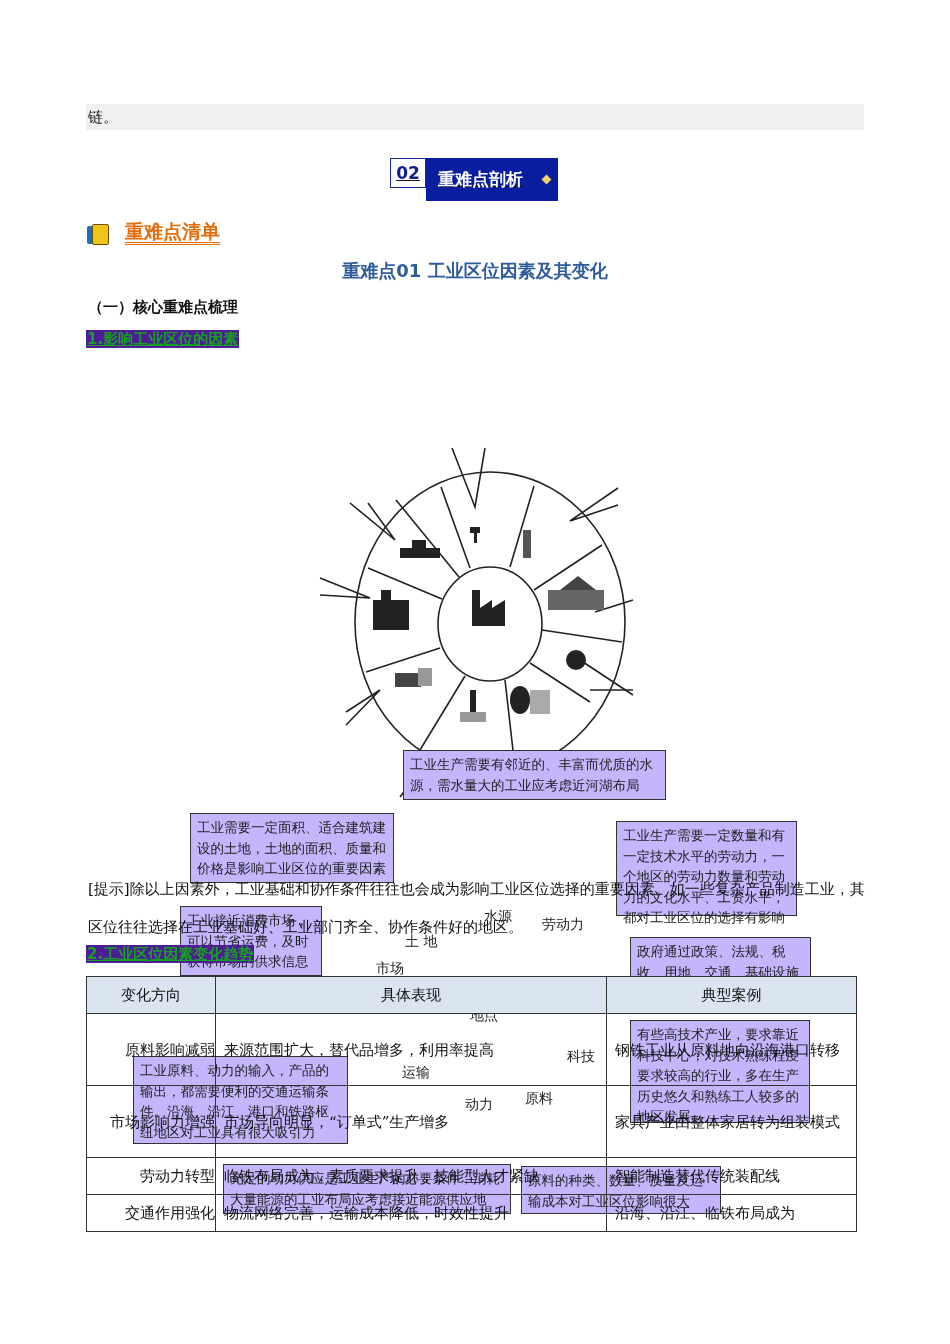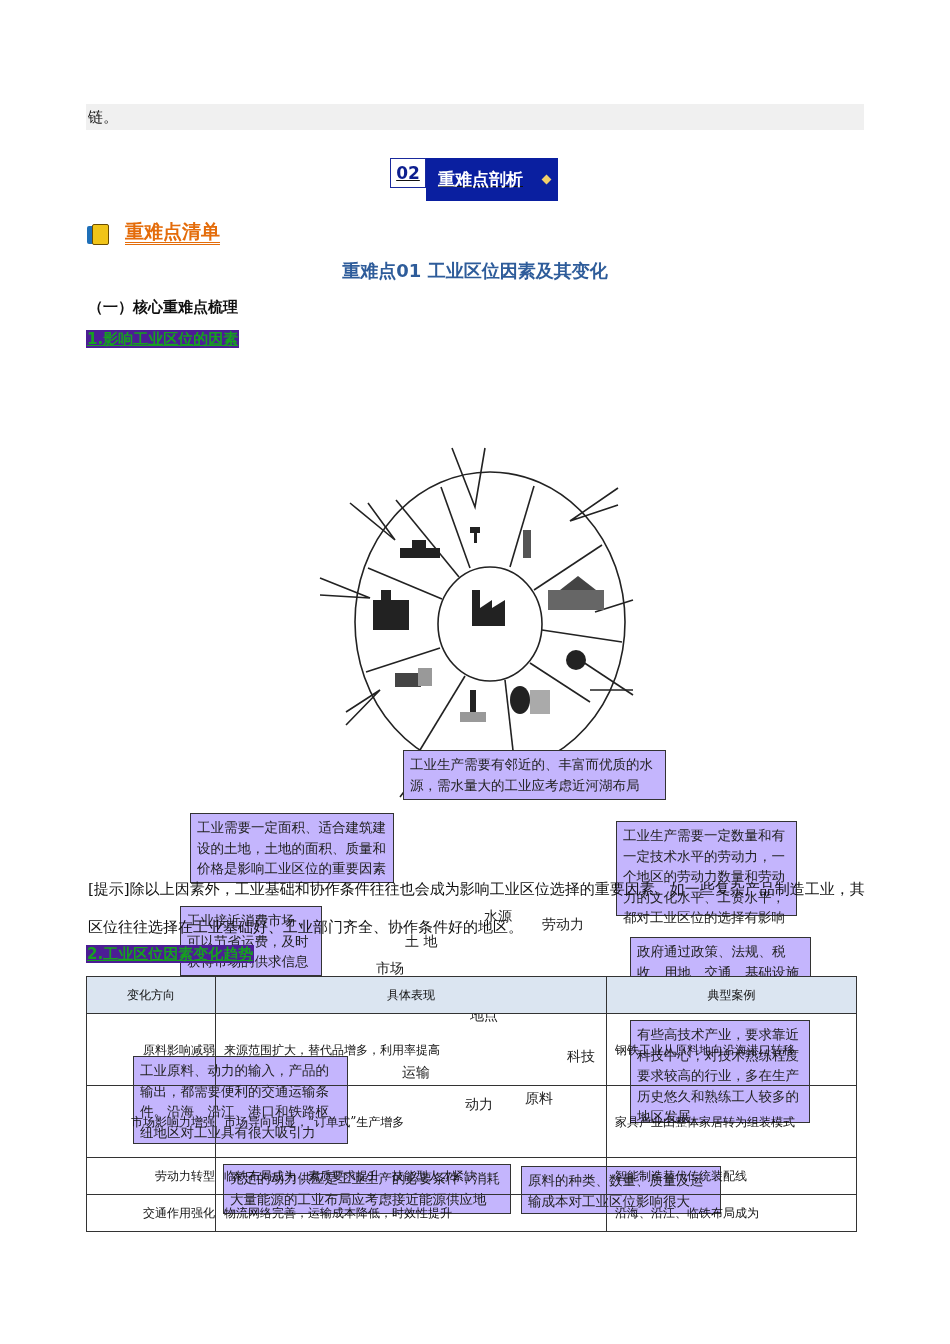--- a/index.html
+++ b/index.html
@@ -23,21 +23,21 @@
                    font: bold 18px "DejaVu Sans", sans-serif; }
   .sub-title { left: 88px; top: 298px; font: bold 15px "DejaVu Sans", sans-serif; }
   .hl { background: #4c1d95; color: #16a020; font: bold 15px "DejaVu Sans", sans-serif; text-decoration: underline; padding: 0 1px; }
   .h1 { left: 86px; top: 329px; }
   .h2 { left: 86px; top: 944px; }
   .diagram { left: 0; top: 370px; width: 950px; height: 480px; }
   .callout { position: absolute; border: 1.5px solid #333; background: #c4b5fd;
              font: 13.5px "DejaVu Sans", sans-serif; line-height: 20.5px; padding: 3px 6px; box-sizing: border-box; color: #222; }
   .wlabel { position: absolute; font: 14px "DejaVu Sans", sans-serif; color: #222; }
   .tip { left: 88px; top: 870px; width: 780px; font-size: 15px; line-height: 38px; }
-  table.trend { position: absolute; left: 86px; top: 976px; width: 771px; border-collapse: collapse; font-size: 12px; }
+  table.trend { position: absolute; left: 86px; top: 976px; width: 771px; border-collapse: collapse; font-size: 15px; }
   table.trend th, table.trend td { border: 1px solid #333; padding: 0 8px; }
   table.trend th { background: #dbe5f1; font-weight: normal; height: 36px; text-align: center; }
   table.trend td { line-height: 36px; vertical-align: middle; }
   table.trend td.c1 { text-align: right; width: 128px; padding: 0; }
   table.trend td.c2 { width: 374px; }
 </style>
 </head>
 <body>
 
 <div class="abs prev-line">链。</div>

